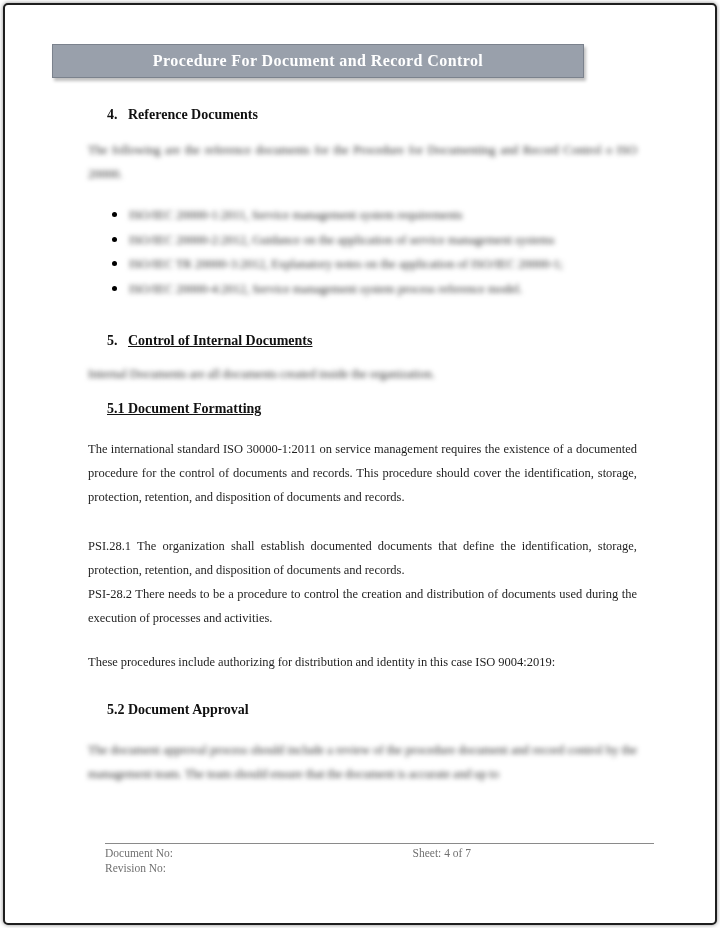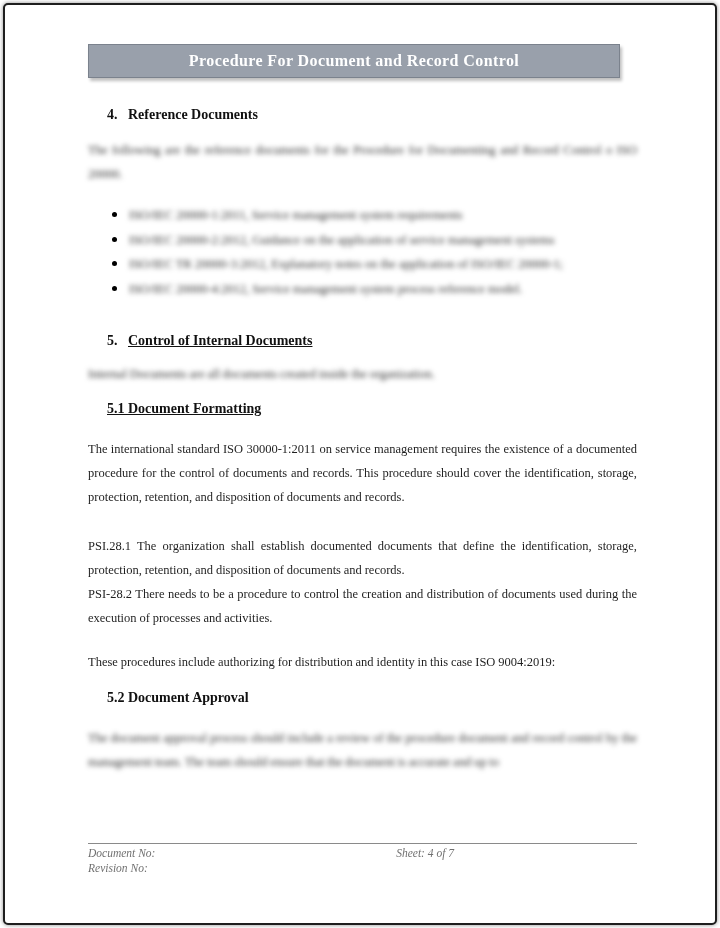--- a/index.html
+++ b/index.html
@@ -8,21 +8,21 @@
     font-family:"Liberation Serif", serif;
     overflow:hidden;position:relative;
   }
   .page{
     position:absolute;left:3px;top:3px;right:3px;bottom:3px;
     background:#fff;border:2px solid #1e1e1e;border-radius:5px;
     box-shadow:0 0 4px rgba(0,0,0,.45);
     overflow:hidden;
   }
   .banner{
-    margin:39px 0 0 83px;width:530px;height:32px;
+    margin:39px 0 0 47px;width:530px;height:32px;
     background:#99a0ab;border:1px solid #7b828d;
     box-shadow:2px 3px 3px rgba(0,0,0,.25);
     display:flex;align-items:center;justify-content:center;
   }
   .banner-title{
     color:#ffffff;font-weight:bold;font-size:16px;letter-spacing:.4px;
   }
   .content{
     padding:0 78px 0 83px;
   }
@@ -52,24 +52,24 @@
   }
   
   .mt-h4{margin-top:27px;}
   .mt-intro{margin-top:13px;}
   .mt-h5{margin-top:29px;text-decoration:underline;}
   .mt-s5line{margin-top:11px;}
   .mt-h51{margin-top:13px;text-decoration:underline;}
   .mt-p1{margin-top:18px;}
   .mt-p2{margin-top:25px;}
   .mt-p4{margin-top:20px;}
-  .mt-h52{margin-top:14px;}
+  .mt-h52{margin-top:26px;}
   .mt-s52line{margin-top:18px;}
   .footer{
-    position:absolute;left:83px;top:838px;width:549px;font-style:italic;
+    position:absolute;left:100px;top:838px;width:549px;
   }
   .footer-rule{
     border:none;border-top:1px solid #8a8a8a;margin:0 0 2px 0;
   }
   .footer-grid{
     display:grid;grid-template-columns:1fr 1fr 1fr;
     font-size:11.5px;line-height:15px;color:#707070;
   }
   .f-center{text-align:right;}
   .f-right{text-align:right;padding-right:20px;}

